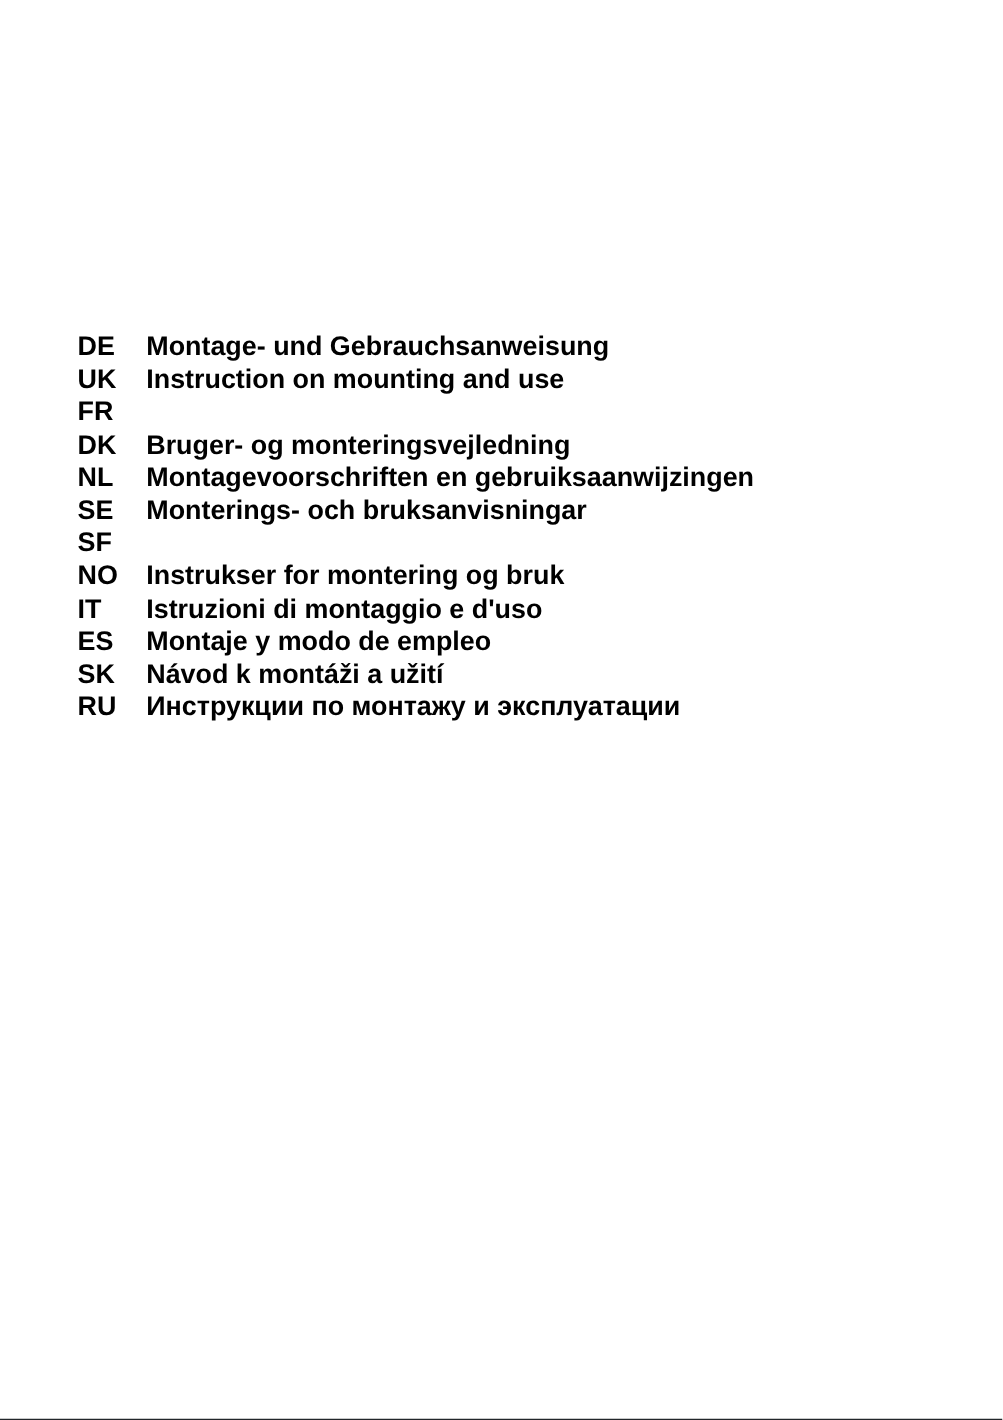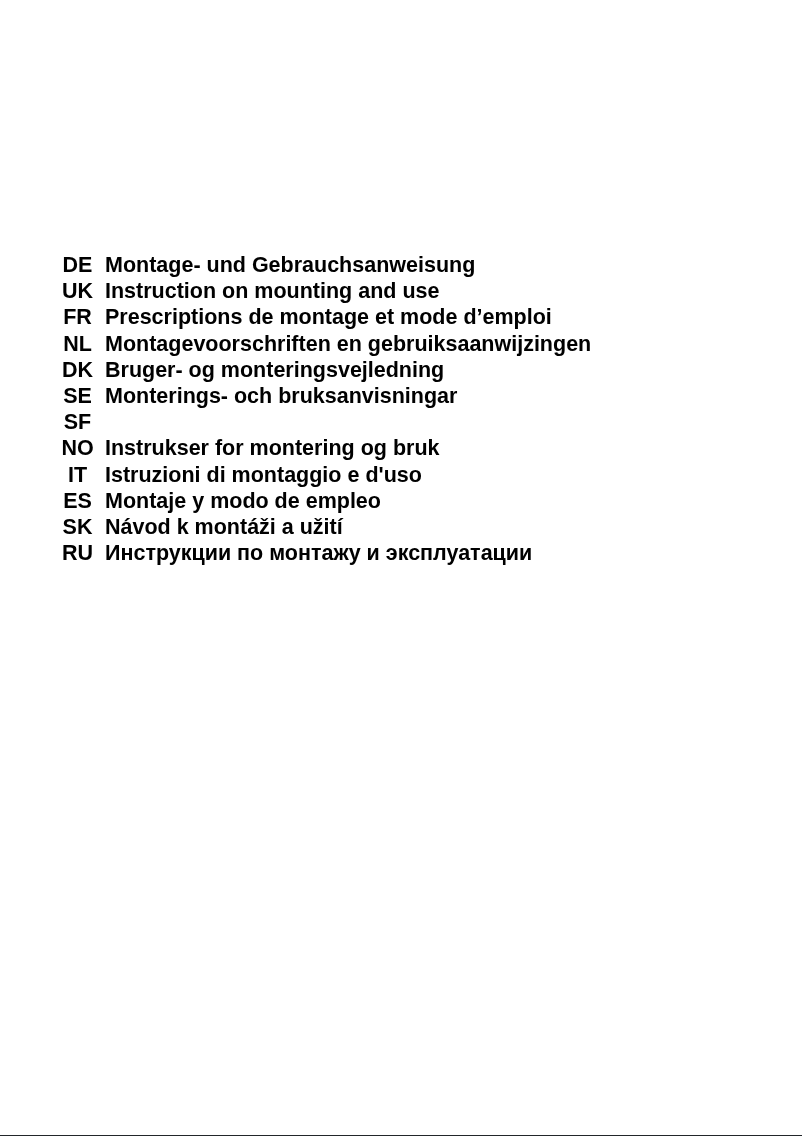--- a/index.html
+++ b/index.html
@@ -18,24 +18,23 @@
       position: absolute;
       left: 0; top: 0;
       width: 802px;
       height: 1135px;
       background: #ffffff;
     }
     .lang-list {
       position: absolute;
       left: 46px;
       top: 248px;
-      margin: 4px;
+      margin: 16px;
       padding: 0;
       list-style: none;
-      text-align: center;
     }
     .lang-row {
       display: flex;
       align-items: baseline;
       height: 26.2px;
       line-height: 26.2px;
       font-size: 21.5px;
       font-weight: bold;
       color: #000000;
       white-space: nowrap;
@@ -64,29 +63,28 @@
     <li class="lang-row">
       <span class="lang-code">DE</span>
       <span class="lang-title">Montage- und Gebrauchsanweisung</span>
     </li>
     <li class="lang-row">
       <span class="lang-code">UK</span>
       <span class="lang-title">Instruction on mounting and use</span>
     </li>
     <li class="lang-row">
       <span class="lang-code">FR</span>
-      <span class="lang-title">Prescriptions de montage et mode d’emploi</span>
+    </li>
+    <li class="lang-row">
+      <span class="lang-code">DK</span>
+      <span class="lang-title">Bruger- og monteringsvejledning</span>
     </li>
     <li class="lang-row">
       <span class="lang-code">NL</span>
       <span class="lang-title">Montagevoorschriften en gebruiksaanwijzingen</span>
-    </li>
-    <li class="lang-row">
-      <span class="lang-code">DK</span>
-      <span class="lang-title">Bruger- og monteringsvejledning</span>
     </li>
     <li class="lang-row">
       <span class="lang-code">SE</span>
       <span class="lang-title">Monterings- och bruksanvisningar</span>
     </li>
     <li class="lang-row">
       <span class="lang-code">SF</span>
     </li>
     <li class="lang-row">
       <span class="lang-code">NO</span>

